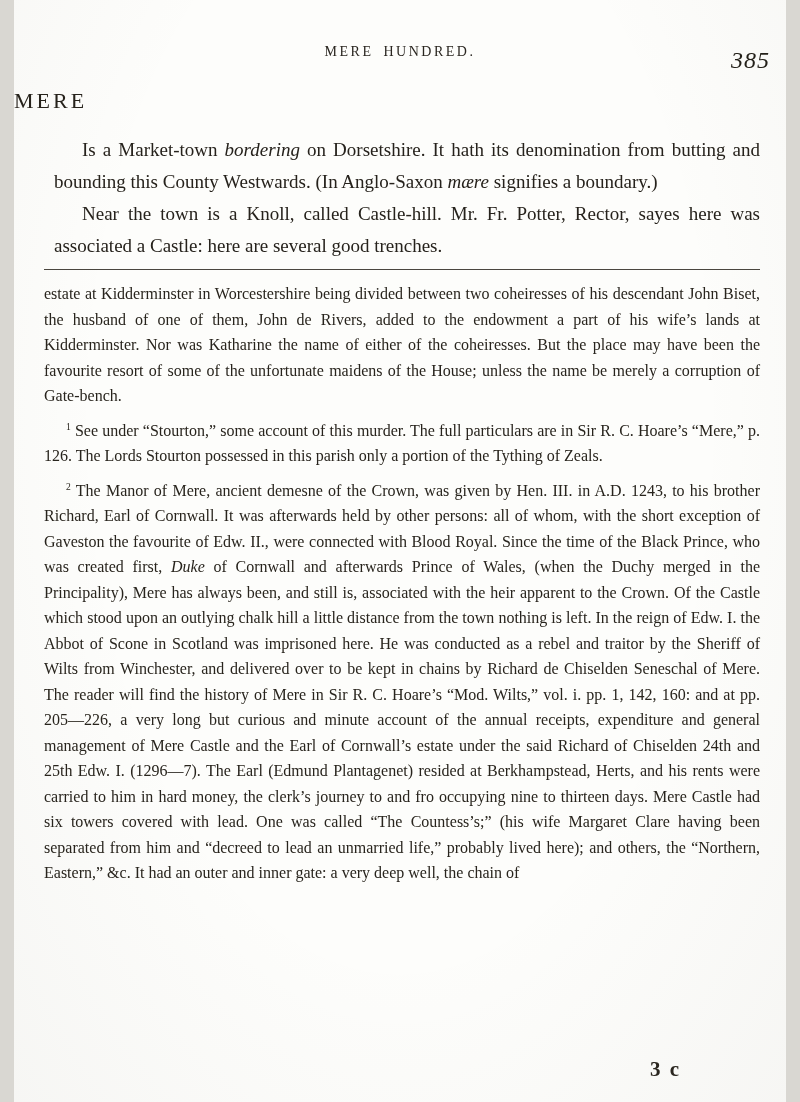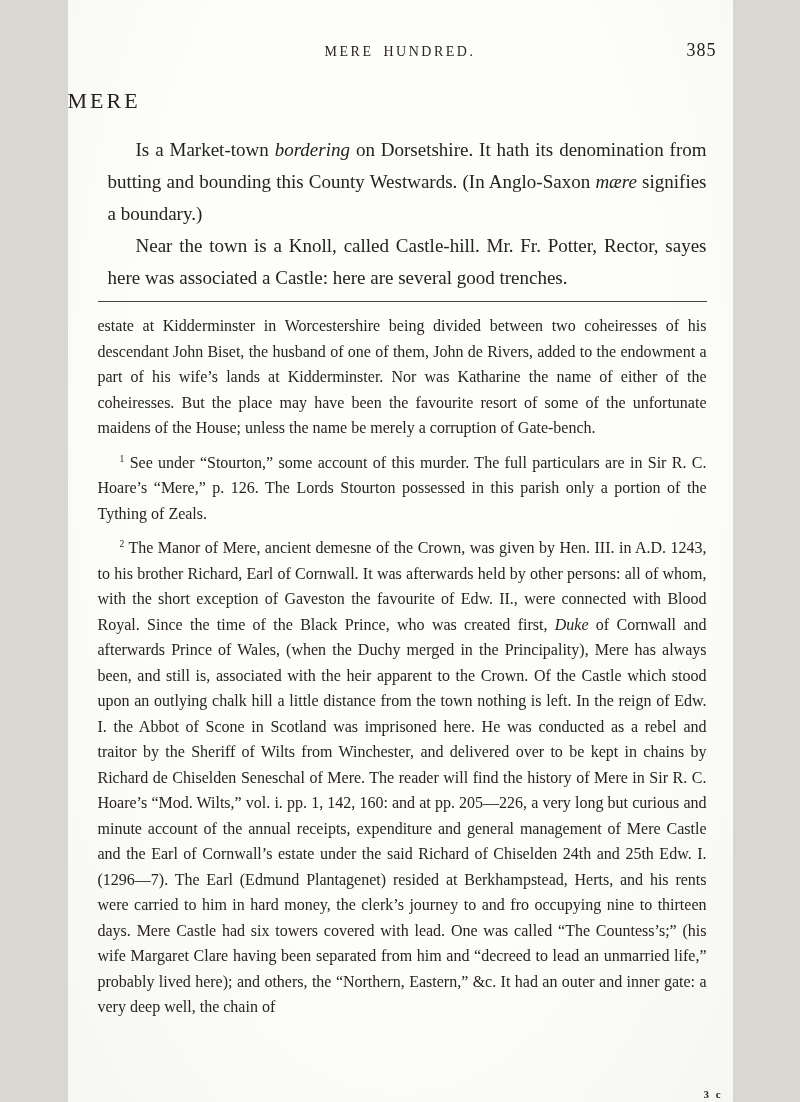--- a/index.html
+++ b/index.html
@@ -1,40 +1,41 @@
 <!DOCTYPE html>
 <html lang="en"><head>
 <meta charset="utf-8">
 <style>
   html,body{margin:0;padding:0;background:#d9d7d2;}
   .page{
     position:relative;
-    width:665px;height:1102px;
+    width:772px;height:1102px;
     margin:0 auto;
     box-sizing:border-box;
     background:
       radial-gradient(ellipse at 50% 38%, rgba(0,0,0,0) 55%, rgba(60,55,45,0.035) 100%),
       #fdfdfb;
     color:#232019;
     font-family:"Liberation Serif","DejaVu Serif",serif;
     overflow:hidden;
   }
   .header{position:relative;padding-top:44px;height:18px;}
   .running-head{
     text-align:center;
     font-size:14px;
     letter-spacing:2.5px;
     word-spacing:4px;
     color:#2a2620;
   }
   .page-number{
     position:absolute;
-    top:40px;right:16px;
-    font-size:18px;
+    top:47px;right:16px;
+    font-size:24px;
     letter-spacing:1px;
+    font-style:italic;
   }
   .title{
     margin:26px 0 0 0;
     text-align:left;
     font-size:22px;
     font-weight:normal;
     letter-spacing:3px;
     color:#26221b;
   }
   .body-text{
@@ -59,22 +60,22 @@
     color:#28241d;
   }
   .footnotes p{margin:0;}
   .fn-cont{text-indent:0;}
   .fn-ind{text-indent:22px;}
   .fn-gap{margin-top:9px !important;}
   .seg-i{font-style:italic;}
   .seg-sup{font-size:0.6em;vertical-align:super;line-height:0;}
   .sig{
     position:absolute;
-    left:636px;bottom:2px;
-    font-size:11px;
+    left:636px;bottom:20px;
+    font-size:21px;
     letter-spacing:2px;
     color:#2a261f;
     font-weight:bold;
   }
 </style>
 </head>
 <body>
 
 <div class="page">
 

